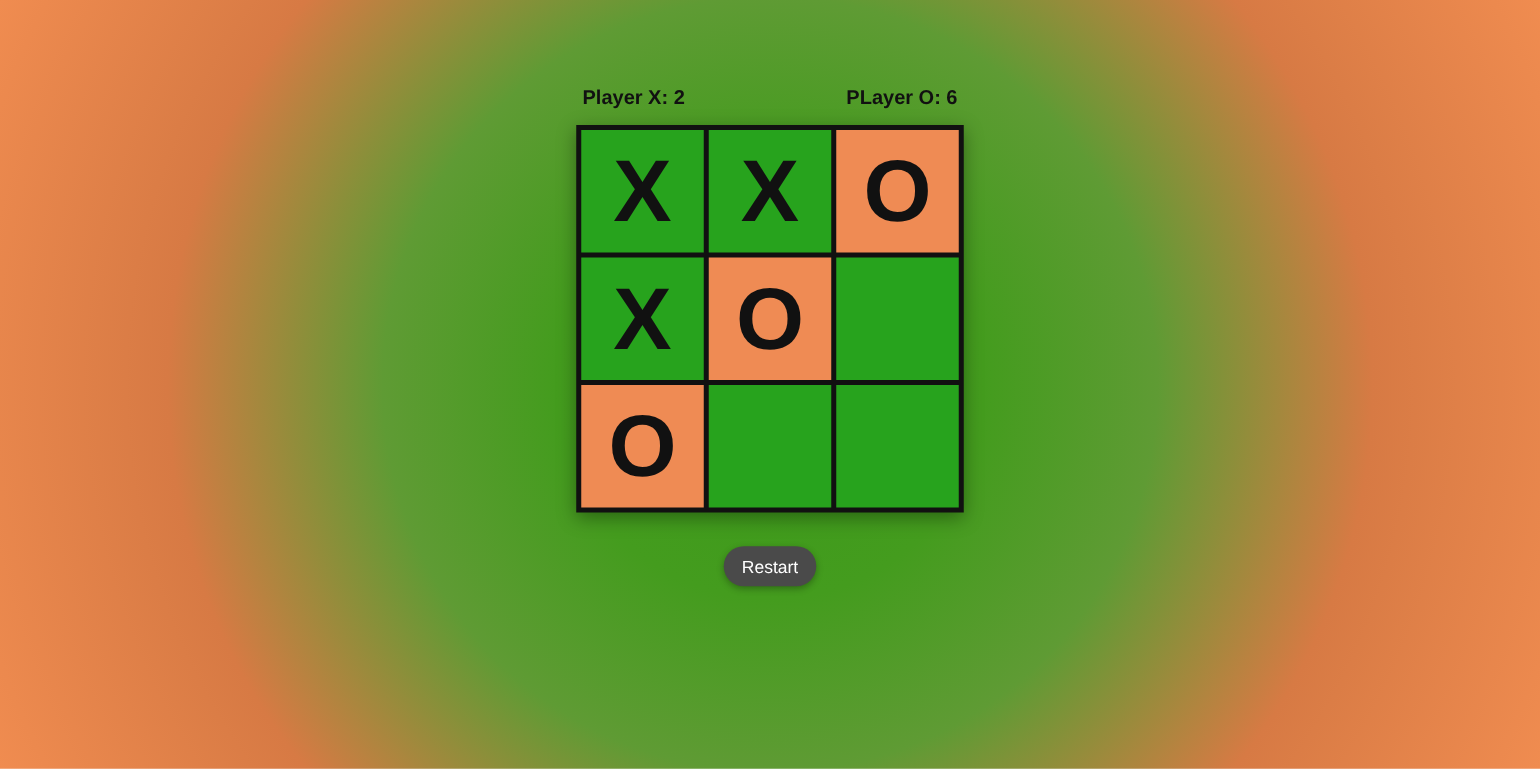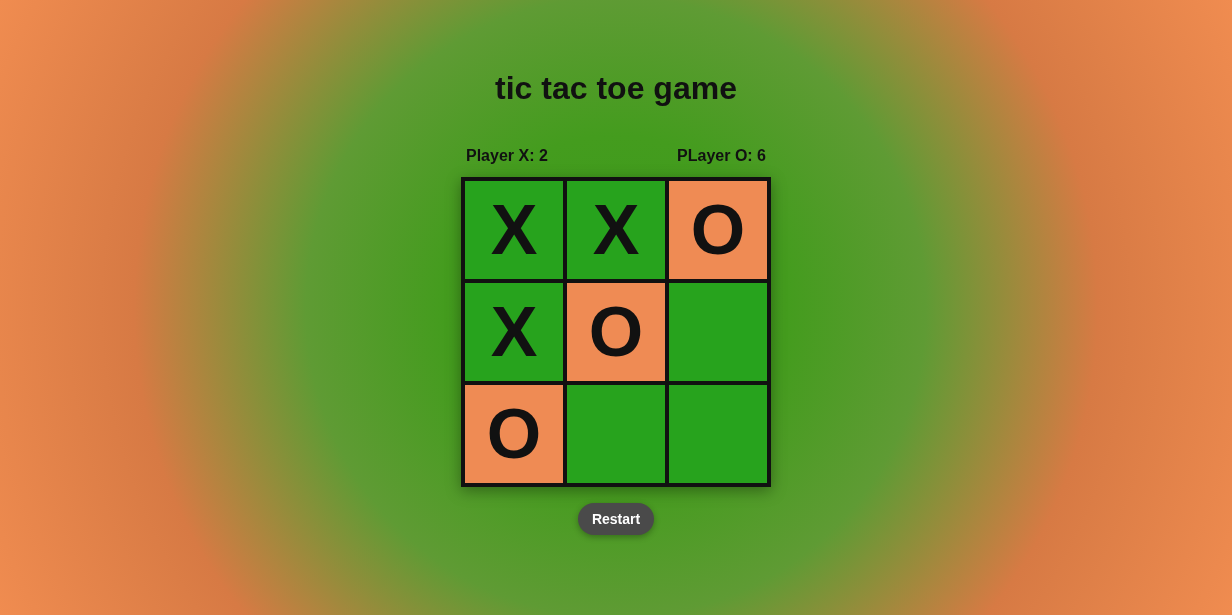--- a/index.html
+++ b/index.html
@@ -54,37 +54,36 @@
     font-weight: bold;
     font-family: Arial, sans-serif;
     color: #111;
     line-height: 1;
     user-select: none;
     cursor: pointer;
   }
   .cell.green { background: #27a31d; }
   .cell.orange { background: #ef8b54; }
   .restart {
-    margin-top: 16px;
+    margin-top: 27px;
     background: #4a4a4a;
     color: #fff;
-    font-weight: bold;
+    font-weight: normal;
     font-size: 14px;
     border: none;
     border-radius: 16px;
     padding: 8px 14px;
     cursor: pointer;
     box-shadow: 0 2px 6px rgba(0,0,0,0.3);
   }
 </style>
 </head>
 <body>
 
 <div class="app">
-  <h1 class="title">tic tac toe game</h1>
 
   <div class="scores">
     <span>Player X: 2</span>
     <span>PLayer O: 6</span>
   </div>
 
   <div class="board">
     <div class="cell green">X</div>
     <div class="cell green">X</div>
     <div class="cell orange">O</div>

